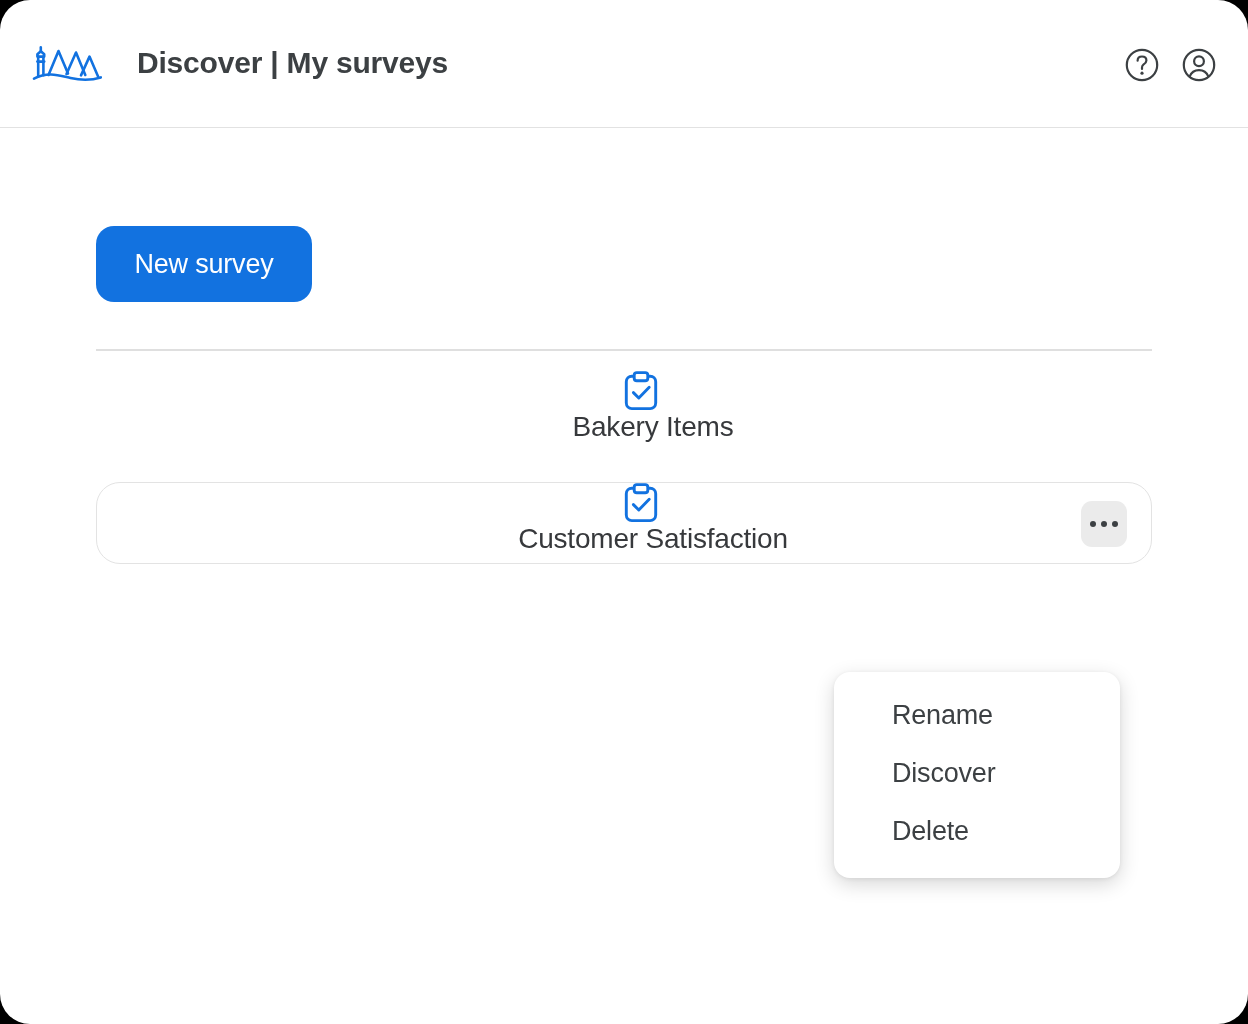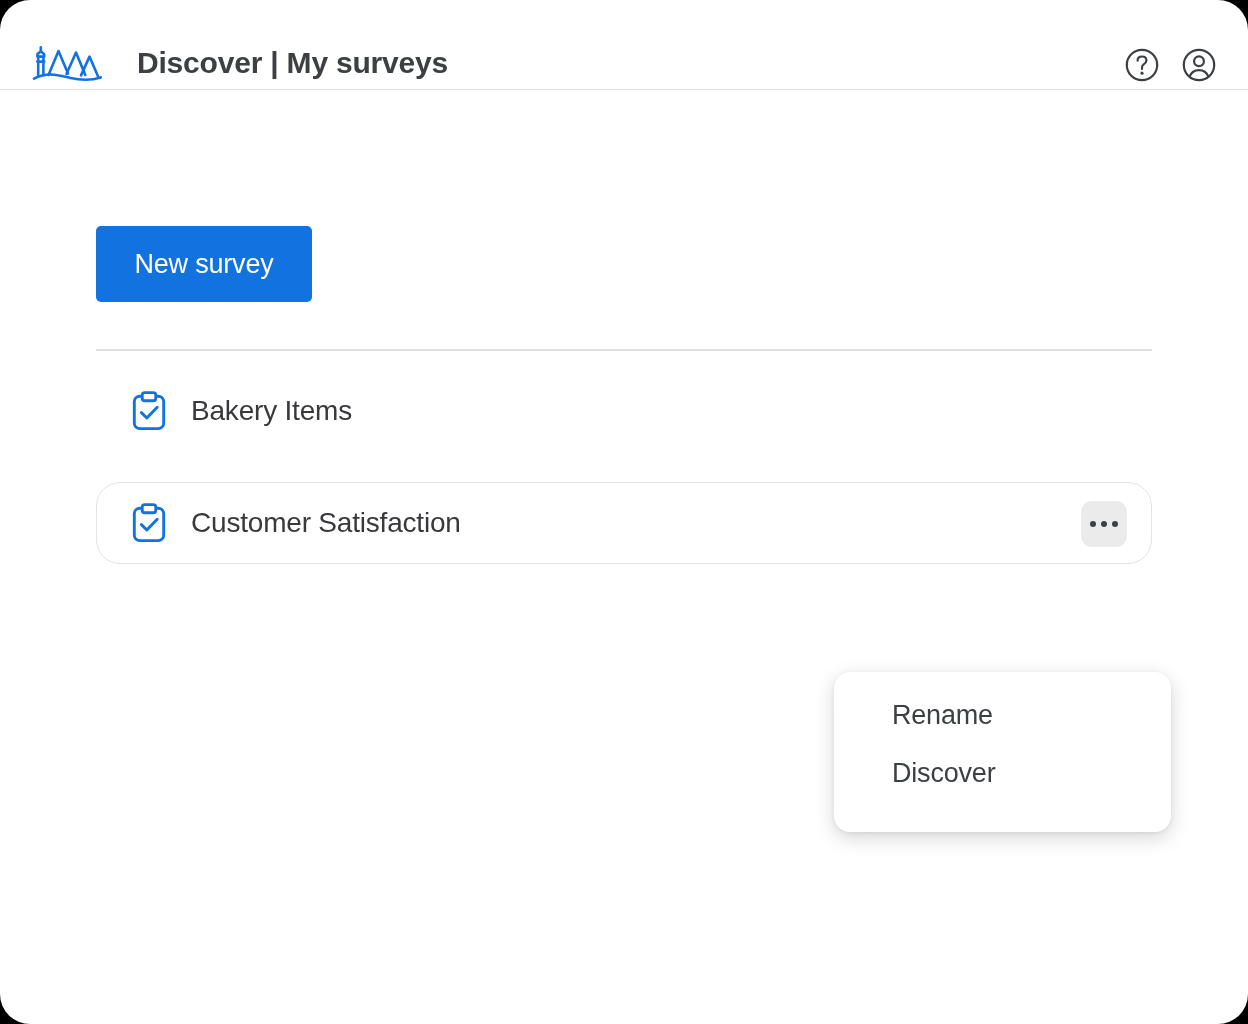--- a/index.html
+++ b/index.html
@@ -23,21 +23,21 @@
     border-radius: 30px;
     overflow: hidden;
     box-sizing: border-box;
   }
 
   
   .header {
     position: absolute;
     left: 0; top: 0;
     width: 1248px;
-    height: 90px;
+    height: 128px;
     border-bottom: 1px solid #e2e2e2;
     box-sizing: border-box;
     display: flex;
     align-items: center;
   }
   .brand-logo {
     position: absolute;
     left: 28px;
     top: 42px;
     width: 80px;
@@ -80,21 +80,21 @@
 
   .new-survey-btn {
     position: absolute;
     left: 96px;
     top: 99px;
     width: 216px;
     height: 76px;
     background: #1272E0;
     color: #ffffff;
     border: none;
-    border-radius: 5px;
+    border-radius: 18px;
     font-family: "Liberation Sans", sans-serif;
     font-size: 27px;
     font-weight: 400;
     letter-spacing: -0.2px;
     cursor: pointer;
     padding: 0;
   }
 
   .divider {
     position: absolute;
@@ -116,20 +116,21 @@
     position: relative;
     margin: 0 96px;
     height: 82px;
     display: flex;
     align-items: center;
     box-sizing: border-box;
     border: 1px solid transparent;
     border-radius: 24px;
     padding-left: 34px;
     cursor: pointer;
+    flex-direction: column;
   }
   .survey-row + .survey-row { margin-top: 30px; }
   .survey-row.selected {
     border-color: #e3e3e3;
   }
   .survey-icon {
     width: 36px;
     height: 40px;
     flex: 0 0 auto;
     display: block;
@@ -164,22 +165,22 @@
     border-radius: 50%;
     background: #3c4043;
     display: block;
   }
 
   
   .context-menu {
     position: absolute;
     left: 834px;
     top: 672px;
-    width: 337px;
-    padding: 14px 0 30px 0;
+    width: 286px;
+    padding: 14px 0 18px 0;
     background: #ffffff;
     border-radius: 16px;
     box-shadow: 0 6px 20px rgba(0,0,0,0.16), 0 1px 4px rgba(0,0,0,0.07);
     box-sizing: border-box;
     z-index: 30;
   }
   .menu-item {
     height: 58px;
     display: flex;
     align-items: center;
@@ -279,15 +280,16 @@
           <span class="dot"></span>
         </button>
       </div>
 
     </div>
   </div>
 
   <div class="context-menu">
     <div class="menu-item">Rename</div>
     <div class="menu-item">Discover</div>
+    <div class="menu-item">Delete</div>
   </div>
 
 </div>
 
 </body></html>

